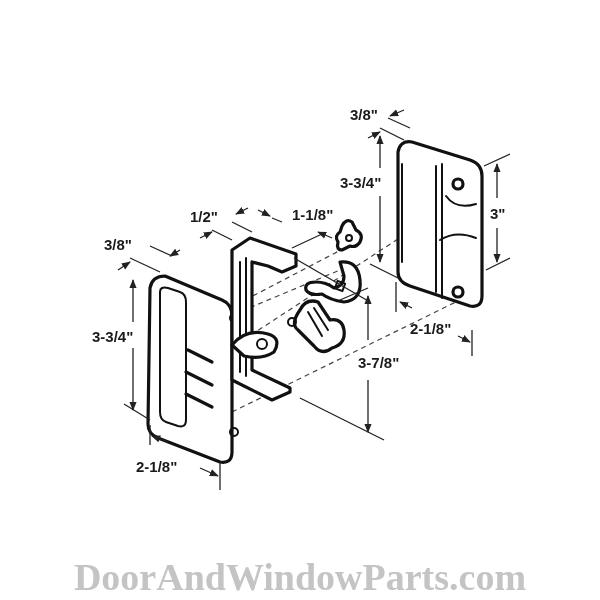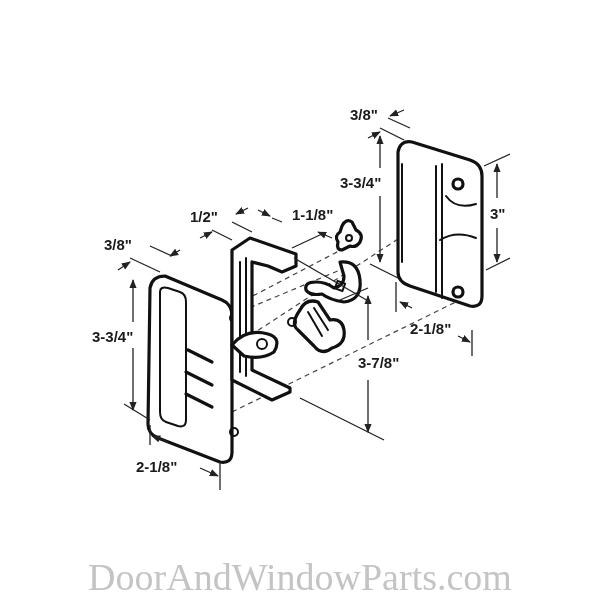--- a/index.html
+++ b/index.html
@@ -12,20 +12,21 @@
       fill: #1a1a1a;
     }
     .watermark {
       position: absolute;
       left: 0; right: 0; top: 555px;
       text-align: center;
       font-family: "Liberation Serif", "DejaVu Serif", serif;
       font-size: 38px;
       color: #c4c4c4;
       letter-spacing: 0px;
+      font-weight: bold;
     }
     .part { fill: #ffffff; stroke: #111; stroke-width: 3.2; stroke-linejoin: round; stroke-linecap: round; }
     .part-thin { fill: none; stroke: #111; stroke-width: 2; stroke-linejoin: round; stroke-linecap: round; }
     .dline { fill: none; stroke: #222; stroke-width: 1.3; }
     .dash { fill: none; stroke: #444; stroke-width: 1.2; stroke-dasharray: 5 4; }
   </style>
 </head>
 <body>
 
 <svg id="diagram" viewBox="0 0 600 600" xmlns="http://www.w3.org/2000/svg">

